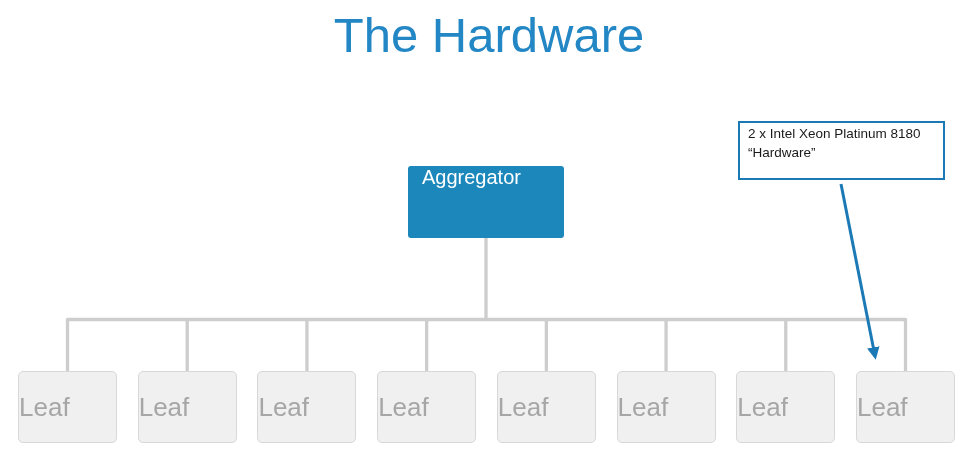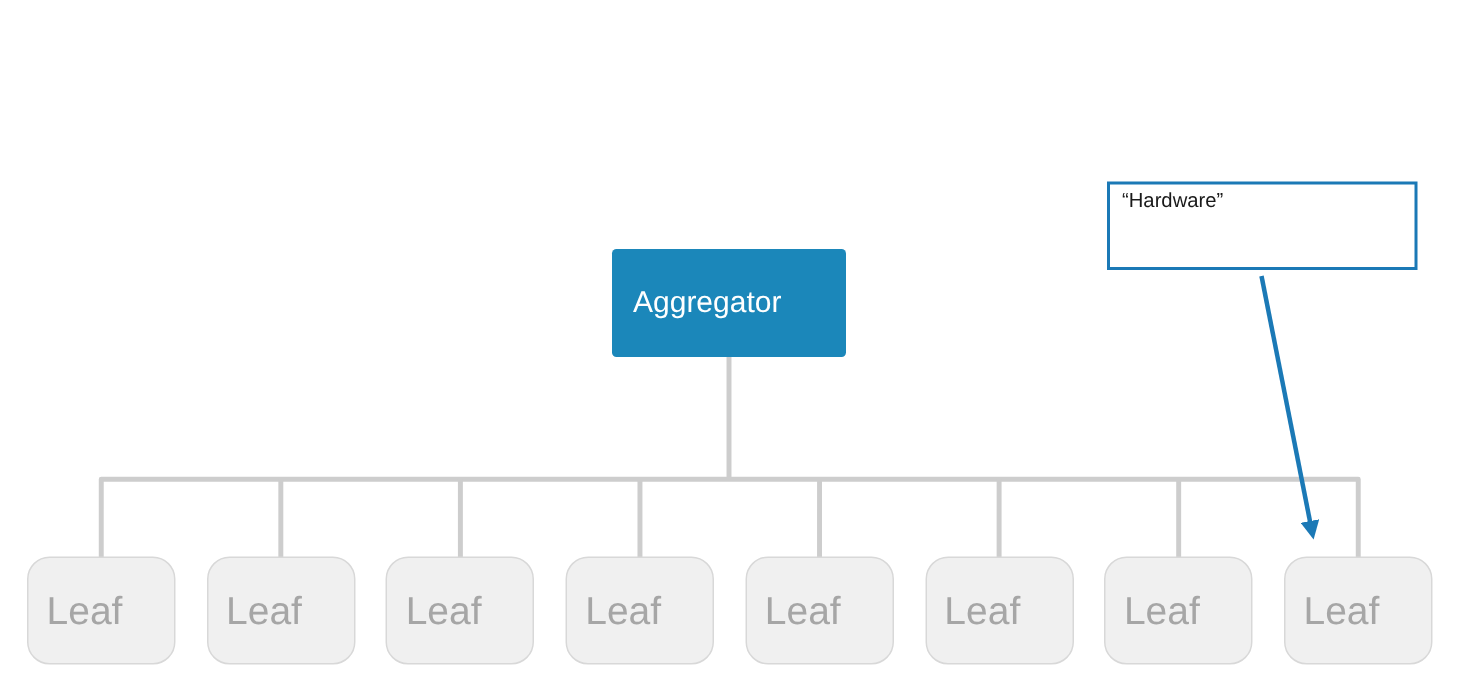--- a/index.html
+++ b/index.html
@@ -39,40 +39,40 @@
 
   .aggregator {
     position: absolute;
     left: 408px;
     top: 166px;
     width: 156px;
     height: 72px;
     background: var(--node-fill, #1b87ba);
     border-radius: 3px;
     display: flex;
-    align-items: center;
+    align-items: flex-start;
     padding-left: 14px;
     z-index: 2;
   }
   .aggregator span {
     color: var(--node-text, #ffffff);
     font-size: 20px;
   }
 
   .leaf {
     position: absolute;
     top: 371px;
     width: 99px;
     height: 72px;
     background: var(--leaf-fill, #f0f0f0);
     border: 1px solid var(--leaf-border, #d8d8d8);
-    border-radius: 15px;
+    border-radius: 5px;
     display: flex;
     align-items: center;
-    padding-left: 12px;
+    padding-left: 0;
     z-index: 2;
   }
   .leaf span {
     color: var(--leaf-text, #a6a6a6);
     font-size: 26px;
   }
 
   .callout {
     position: absolute;
     left: 738px;
@@ -89,20 +89,21 @@
     line-height: 19px;
     color: #1a1a1a;
     white-space: nowrap;
   }
 </style>
 </head>
 <body>
 
 <div class="slide">
 
+  <h1 class="slide-title">The Hardware</h1>
 
   <svg id="connector-layer" class="layer" viewBox="0 0 978 465" xmlns="http://www.w3.org/2000/svg">
       <path d="M486,238 L486,319.5" fill="none" stroke="#cdcdcd" stroke-width="3.3" stroke-linejoin="round"></path>
       <path d="M67.5,372 L67.5,319.5 L905.498,319.5 L905.498,372" fill="none" stroke="#cdcdcd" stroke-width="3.3" stroke-linejoin="round"></path>
       <path d="M187.214,319.5 L187.214,372" fill="none" stroke="#cdcdcd" stroke-width="3.3" stroke-linejoin="round"></path>
       <path d="M306.928,319.5 L306.928,372" fill="none" stroke="#cdcdcd" stroke-width="3.3" stroke-linejoin="round"></path>
       <path d="M426.642,319.5 L426.642,372" fill="none" stroke="#cdcdcd" stroke-width="3.3" stroke-linejoin="round"></path>
       <path d="M546.356,319.5 L546.356,372" fill="none" stroke="#cdcdcd" stroke-width="3.3" stroke-linejoin="round"></path>
       <path d="M666.0699999999999,319.5 L666.0699999999999,372" fill="none" stroke="#cdcdcd" stroke-width="3.3" stroke-linejoin="round"></path>
       <path d="M785.784,319.5 L785.784,372" fill="none" stroke="#cdcdcd" stroke-width="3.3" stroke-linejoin="round"></path>
@@ -133,20 +134,21 @@
       </div>
       <div class="leaf" style="left: 736.284px;">
         <span>Leaf</span>
       </div>
       <div class="leaf" style="left: 855.998px;">
         <span>Leaf</span>
       </div>
     </div>
 
   <div class="callout">
+    <div class="line">2 x Intel Xeon Platinum 8180</div>
     <div class="line">“Hardware”</div>
   </div>
 
   <svg id="arrow-layer" class="layer" viewBox="0 0 978 465" xmlns="http://www.w3.org/2000/svg">
       <defs>
         <marker id="arrow-head" viewBox="0 0 10 10" refX="7" refY="5" markerWidth="4.2" markerHeight="4.2" orient="auto">
           <path d="M0,0 L10,5 L0,10 Z" fill="#1b79b6"></path>
         </marker>
       </defs>
       <path d="M841,184 L875,356" fill="none" stroke="#1b79b6" stroke-width="3" stroke-linejoin="round" marker-end="url(#arrow-head)" stroke-linecap="butt"></path>

